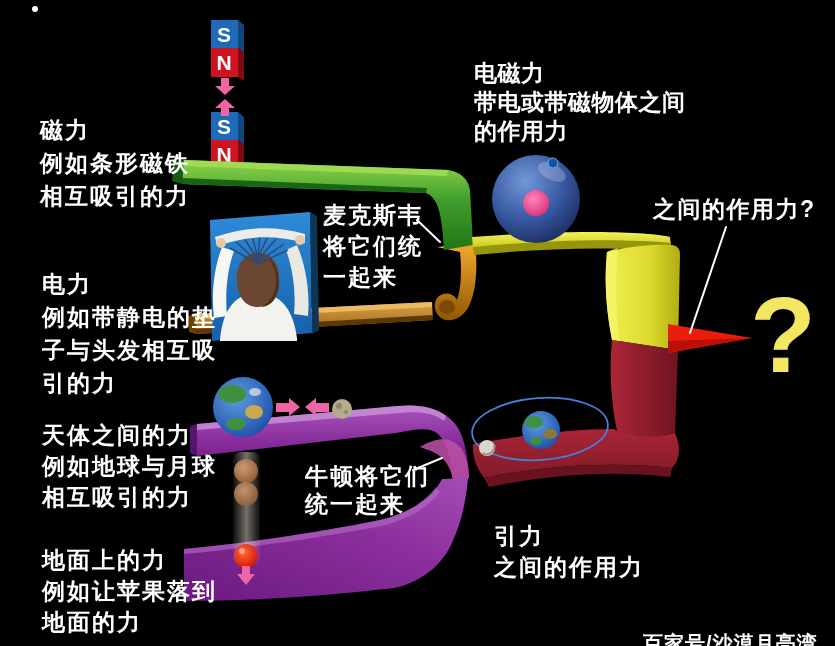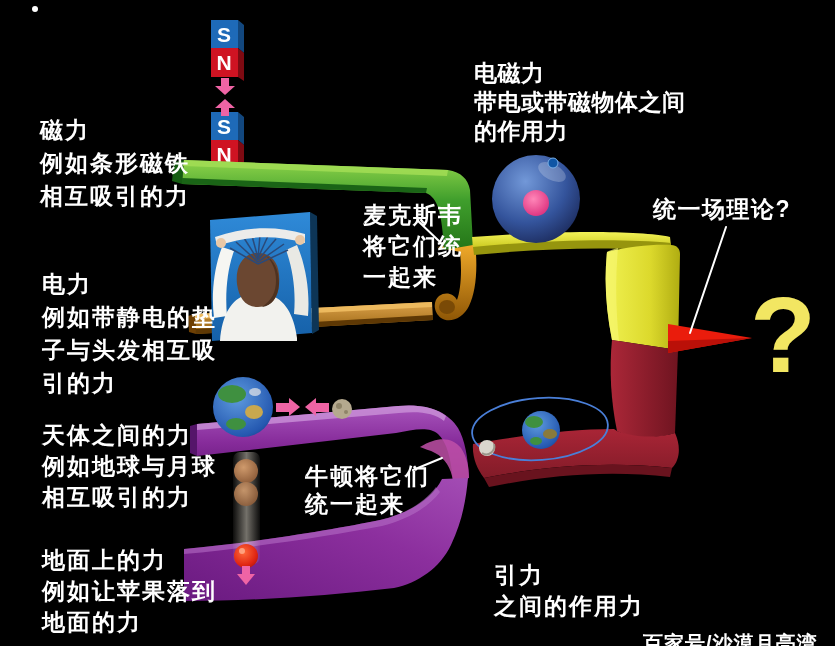--- a/index.html
+++ b/index.html
@@ -286,33 +286,33 @@
     <div>例如让苹果落到</div>
     <div>地面的力</div>
   </div>
 
   <div class="txt lh29 tight" style="left:474px; top:59px;">
     <div>电磁力</div>
     <div>带电或带磁物体之间</div>
     <div>的作用力</div>
   </div>
 
-  <div class="txt lh31" style="left:323px; top:200px;margin-left:40px;">
+  <div class="txt lh31" style="left:323px; top:200px;">
     <div>麦克斯韦</div>
     <div>将它们统</div>
     <div>一起来</div>
   </div>
 
   <div class="txt lh28" style="left:305px; top:464px;font-family:Liberation Mono, monospace;">
     <div>牛顿将它们</div>
     <div>统一起来</div>
   </div>
 
-  <div class="txt lh31" style="left:494px; top:521px;margin-top:39px;">
+  <div class="txt lh31" style="left:494px; top:521px;">
     <div>引力</div>
     <div>之间的作用力</div>
   </div>
 
-  <div class="txt unified" style="left:653px; top:193px;">统一场理论?</div>
+  <div class="txt unified" style="left:653px; top:193px;">之间的作用力?</div>
 
   <div class="txt watermark" style="left:643px; top:611px;margin-top:16px;">百家号/沙漠月亮湾</div>
 
 </div>
 
 </body></html>

